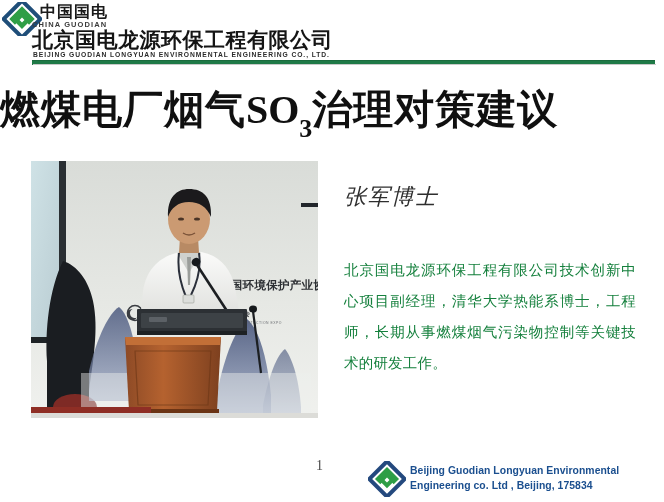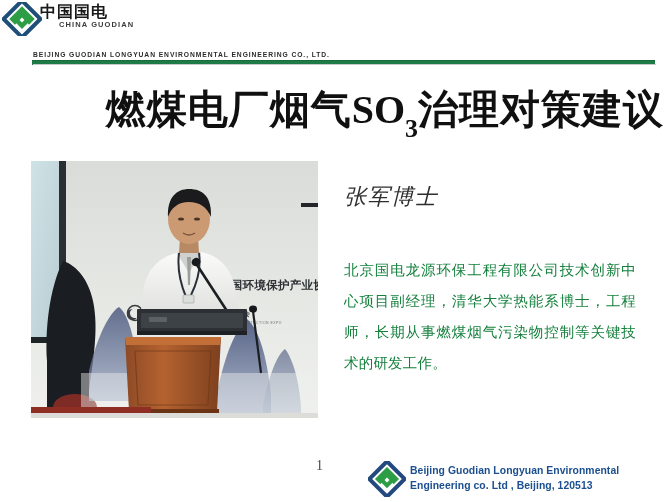--- a/index.html
+++ b/index.html
@@ -36,21 +36,21 @@
     top: 3px;
     font-size: 16px;
     font-weight: 700;
     color: #1a1a1a;
     letter-spacing: 1px;
     line-height: 17px;
     white-space: nowrap;
   }
   #header-brand-en {
     position: absolute;
-    left: 59px;
+    left: 32px;
     top: 20px;
     font-size: 7.5px;
     font-weight: 700;
     color: #3b3b3b;
     letter-spacing: 1.1px;
     line-height: 9px;
     white-space: nowrap;
   }
   #header-company-cn {
     position: absolute;
@@ -94,21 +94,21 @@
     height: 1px;
     background: #c9c9c9;
   }
 
   
   #slide-title {
     position: absolute;
     left: 0;
     top: 84px;
     width: 664px;
-    text-align: right;
+    text-align: left;
     font-size: 40px;
     font-weight: 700;
     color: #101010;
     letter-spacing: 1px;
     line-height: 50px;
     white-space: nowrap;
   }
   #slide-title .sub3 {
     font-size: 26px;
     vertical-align: sub;
@@ -202,20 +202,21 @@
         <path d="M 9 9 L -9 9 L -9 1 L 1 1 L 1 -9 L 9 -9 Z" fill="#1f4e79" opacity="0.0"></path>
       </g>
       <g transform="translate(20,17) rotate(45)">
         <path d="M 7 7 L -7 7 L -7 2.5 L 2.5 2.5 L 2.5 -7 L 7 -7 Z" fill="#2e9e46"></path>
       </g>
     </svg>
   </div>
 
   <div id="header-brand-cn">中国国电</div>
   <div id="header-brand-en">CHINA GUODIAN</div>
+  <div id="header-company-cn">北京国电龙源环保工程有限公司</div>
   <div id="header-company-en">BEIJING GUODIAN LONGYUAN ENVIRONMENTAL ENGINEERING CO., LTD.</div>
   <div id="header-rule"></div>
   <div id="header-rule-shadow"></div>
 </div>
 
 <div id="slide-title">
   <span>燃煤电厂烟气</span><span class="formula">SO</span><span class="formula sub3">3</span><span>治理对策建议</span>
 </div>
 
 <div id="speaker-photo">
@@ -320,14 +321,14 @@
     <g transform="translate(19,18) rotate(45)">
       <rect x="-12.5" y="-12.5" width="25" height="25" fill="none" stroke="#24497e" stroke-width="4"></rect>
       <path d="M -8.5 -8.5 L 8.5 -8.5 L 8.5 -1 L -1 -1 L -1 8.5 L -8.5 8.5 Z" fill="#2e9e46"></path>
       <path d="M 6.5 6.5 L -6.5 6.5 L -6.5 2.5 L 2.5 2.5 L 2.5 -6.5 L 6.5 -6.5 Z" fill="#2e9e46"></path>
     </g>
   </svg>
 </div>
 
 <div id="footer-company">
   <div>Beijing Guodian Longyuan Environmental</div>
-  <div>Engineering co. Ltd , Beijing, 120513</div>
+  <div>Engineering co. Ltd , Beijing, 175834</div>
 </div>
 
 </body></html>

